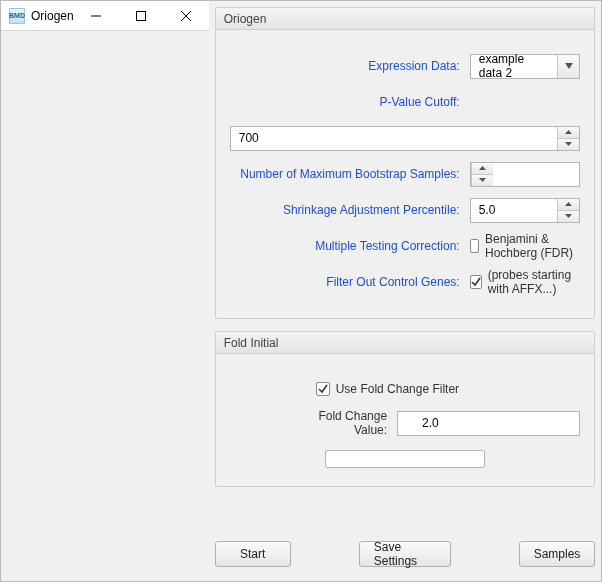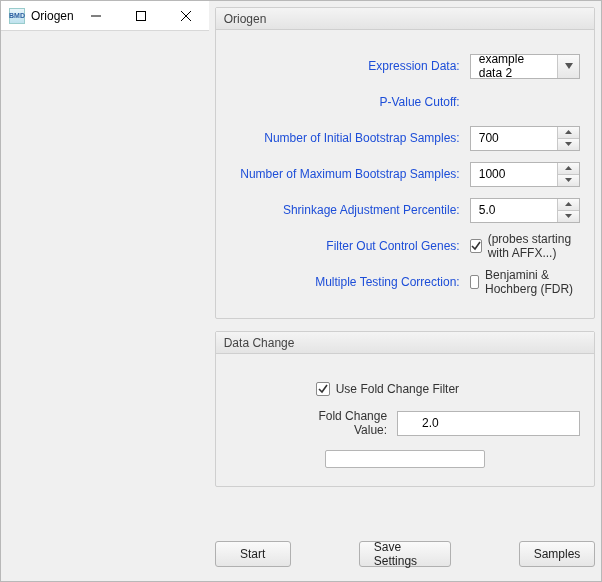--- a/index.html
+++ b/index.html
@@ -231,21 +231,20 @@
               </span>
             </div>
           </div>
         </div>
 
         <div class="form-row">
           <div class="form-label">P-Value Cutoff:</div>
         </div>
 
         <div class="form-row">
-          <div class="form-label">Number of Initial Bootstrap Samples:</div>
           <div class="form-field">
             <div class="spinner">
               <span class="spin-value">700</span>
               <span class="spin-btns">
                 <span class="spin-up">
                     <svg viewBox="0 0 7 4">
                       <polygon points="3.5,0 7,4 0,4" fill="#555"></polygon>
                     </svg>
                   </span>
                 <span class="spin-down">
@@ -255,21 +254,20 @@
                   </span>
               </span>
             </div>
           </div>
         </div>
 
         <div class="form-row">
           <div class="form-label">Number of Maximum Bootstrap Samples:</div>
           <div class="form-field">
             <div class="spinner">
-              <span class="spin-value">1000</span>
               <span class="spin-btns">
                 <span class="spin-up">
                     <svg viewBox="0 0 7 4">
                       <polygon points="3.5,0 7,4 0,4" fill="#555"></polygon>
                     </svg>
                   </span>
                 <span class="spin-down">
                     <svg viewBox="0 0 7 4">
                       <polygon points="0,0 7,0 3.5,4" fill="#555"></polygon>
                     </svg>
@@ -290,50 +288,50 @@
                       <polygon points="3.5,0 7,4 0,4" fill="#555"></polygon>
                     </svg>
                   </span>
                 <span class="spin-down">
                     <svg viewBox="0 0 7 4">
                       <polygon points="0,0 7,0 3.5,4" fill="#555"></polygon>
                     </svg>
                   </span>
               </span>
             </div>
+          </div>
+        </div>
+
+        <div class="form-row">
+          <div class="form-label">Multiple Testing Correction:</div>
+          <div class="form-field">
+            <span class="checkbox">
+              
+            </span>
+            <span class="check-label">Benjamini &amp; Hochberg (FDR)</span>
           </div>
         </div>
 
         <div class="form-row">
           <div class="form-label">Filter Out Control Genes:</div>
           <div class="form-field">
             <span class="checkbox checked">
               <svg viewBox="0 0 10 10">
                   <polyline points="1,5 4,8 9,1" fill="none" stroke="#333" stroke-width="1.6"></polyline>
                 </svg>
             </span>
             <span class="check-label">(probes starting with AFFX...)</span>
           </div>
         </div>
 
-        <div class="form-row">
-          <div class="form-label">Multiple Testing Correction:</div>
-          <div class="form-field">
-            <span class="checkbox">
-              
-            </span>
-            <span class="check-label">Benjamini &amp; Hochberg (FDR)</span>
-          </div>
-        </div>
-
       </div>
     </div>
 
     <div class="group">
-      <div class="group-header">Data Change</div>
+      <div class="group-header">Fold Initial</div>
       <div class="group-body">
 
         <div class="fc-row">
           <div class="fc-indent"></div>
           <span class="checkbox checked">
             <svg viewBox="0 0 10 10">
                 <polyline points="1,5 4,8 9,1" fill="none" stroke="#333" stroke-width="1.6"></polyline>
               </svg>
           </span>
           <span class="check-label">Use Fold Change Filter</span>

